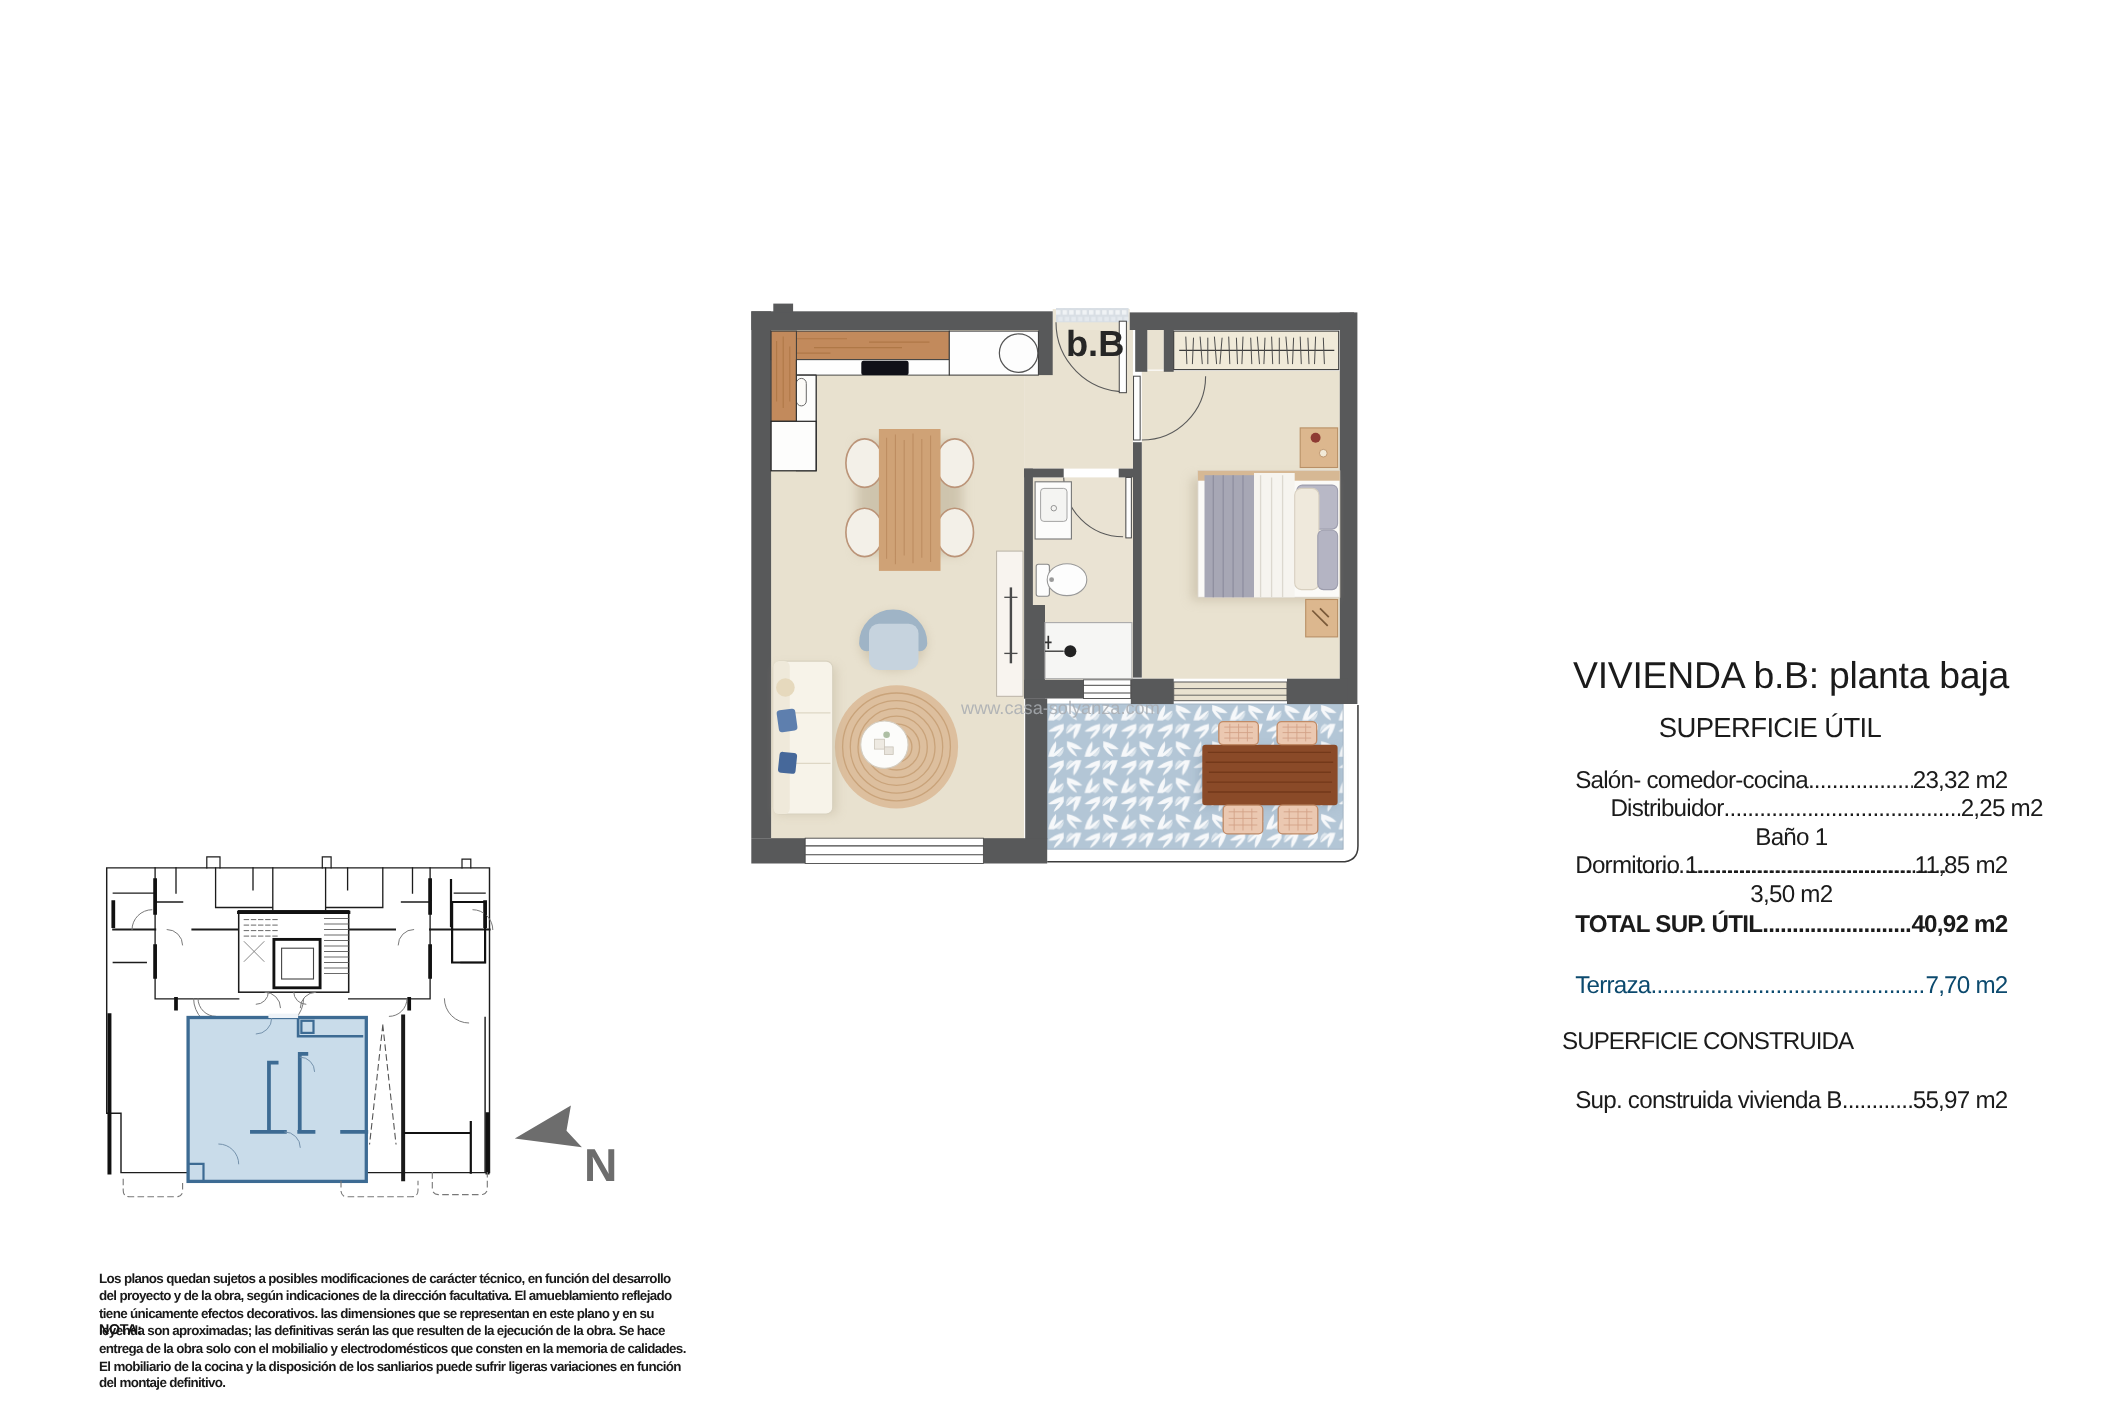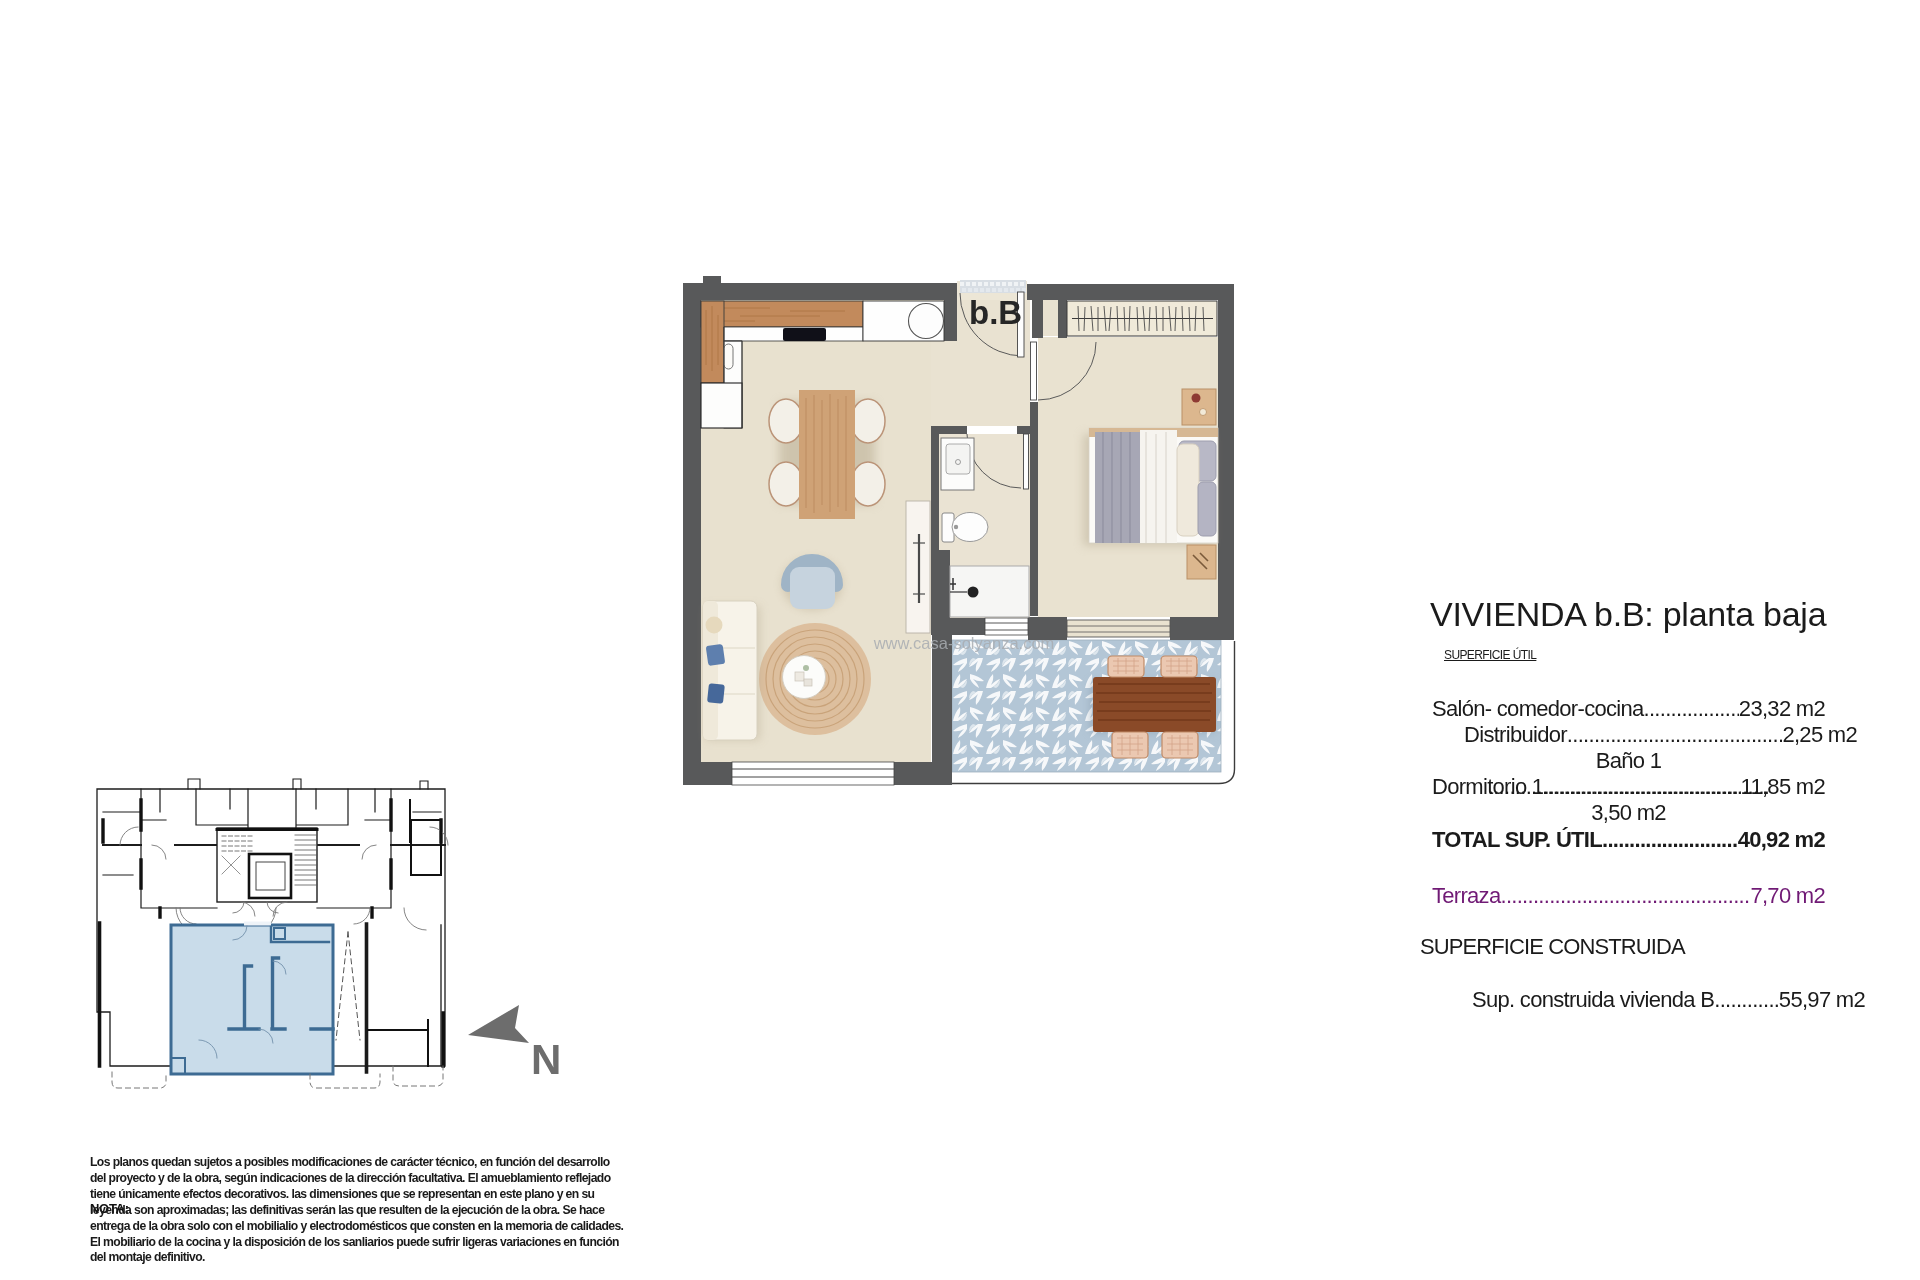--- a/index.html
+++ b/index.html
@@ -354,21 +354,21 @@
 </g>
 
 <g id="north">
 <polygon points="519,1005 468,1035 529,1043 515,1028" fill="#6d6d6d"></polygon>
 <text x="531" y="1074" font-family="Liberation Sans, sans-serif" font-size="42" font-weight="bold" fill="#6d6d6d">N</text>
 </g>
 </svg>
 
 <div class="abs" style="left:1430px;top:595px;width:398px;font-size:34px;color:#1b1b1b;letter-spacing:-0.25px;white-space:nowrap;">VIVIENDA b.B: planta baja</div>
 
-<div class="abs" style="left:1444px;top:648px;font-size:12px;color:#1b1b1b;letter-spacing:-0.6px;text-decoration:underline;">SUPERFICIE ÚTIL</div>
+<div class="abs" style="left:1508px;top:648px;font-size:25px;color:#1b1b1b;letter-spacing:-0.6px;">SUPERFICIE ÚTIL</div>
 
 <div class="abs row" style="left:1432px;top:696px;width:393px;font-size:22px;letter-spacing:-0.7px;color:#1b1b1b;">
   <span>Salón- comedor-cocina</span>
     <span class="dots">....................................................</span>
     <span>23,32 m2</span>
 </div>
 
 <div class="abs row" style="left:1432px;top:722px;width:393px;font-size:22px;letter-spacing:-0.7px;color:#1b1b1b;margin-left:32px;">
   <span>Distribuidor</span>
     <span class="dots">....................................................</span>
@@ -386,29 +386,29 @@
     <span class="dots">....................................................</span>
     <span>11,85 m2</span>
 </div>
 
 <div class="abs row" style="left:1432px;top:827px;width:393px;font-size:22px;letter-spacing:-0.7px;color:#1b1b1b;font-weight:bold;">
   <span>TOTAL SUP. ÚTIL</span>
     <span class="dots">....................................................</span>
     <span>40,92 m2</span>
 </div>
 
-<div class="abs row" style="left:1432px;top:883px;width:393px;font-size:22px;letter-spacing:-0.7px;color:#701a75;">
+<div class="abs row" style="left:1432px;top:883px;width:393px;font-size:22px;letter-spacing:-0.7px;color:#0c4a6e;">
   <span>Terraza</span>
     <span class="dots">....................................................</span>
     <span>7,70 m2</span>
 </div>
 
 <div class="abs" style="left:1420px;top:934px;font-size:22px;letter-spacing:-0.9px;color:#1b1b1b;">SUPERFICIE CONSTRUIDA</div>
 
-<div class="abs row" style="left:1432px;top:987px;width:393px;font-size:22px;letter-spacing:-0.7px;color:#1b1b1b;margin-left:40px;">
+<div class="abs row" style="left:1432px;top:987px;width:393px;font-size:22px;letter-spacing:-0.7px;color:#1b1b1b;">
   <span>Sup. construida vivienda B</span>
     <span class="dots">....................................................</span>
     <span>55,97 m2</span>
 </div>
 
 <div class="abs" style="left:90px;top:1186px;font-size:13px;font-weight:bold;color:#111;letter-spacing:-0.3px;margin-top:15px;">NOTA:</div>
 
 <div class="abs" style="left:90px;top:1155px;font-size:12.2px;font-weight:bold;color:#1a1a1a;line-height:15.9px;letter-spacing:-0.6px;white-space:nowrap;">
 Los planos quedan sujetos a posibles modificaciones de carácter técnico, en función del desarrollo<br>
 del proyecto y de la obra, según indicaciones de la dirección facultativa. El amueblamiento reflejado<br>

